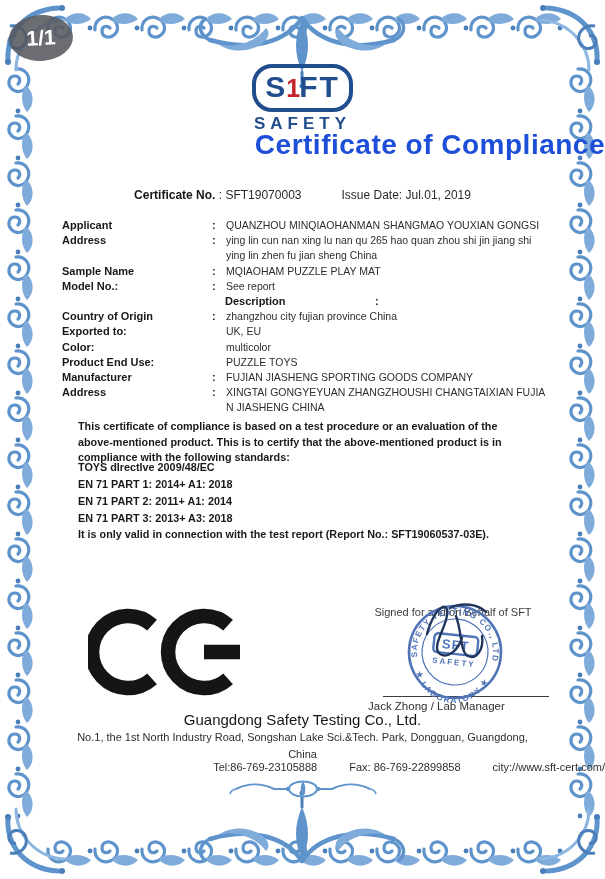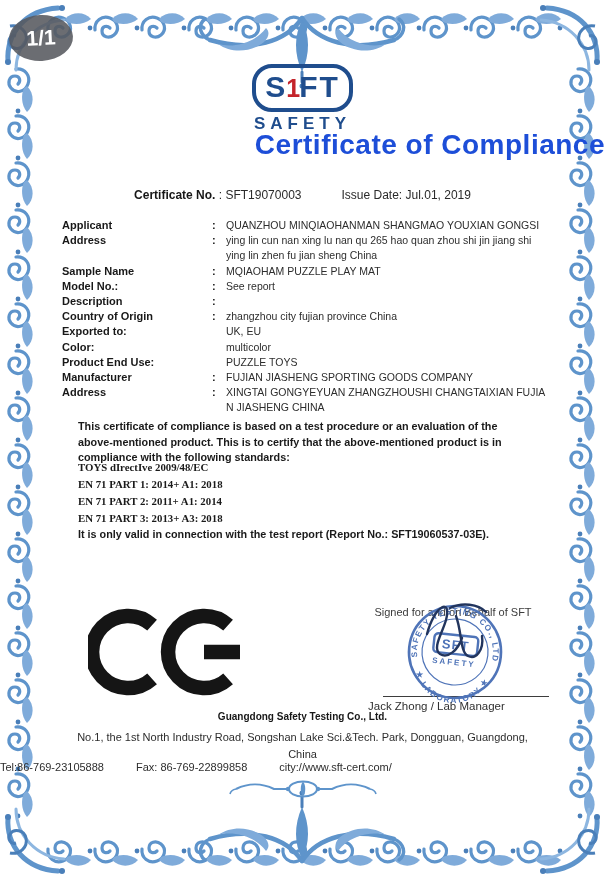--- a/index.html
+++ b/index.html
@@ -29,47 +29,47 @@
   .logo-safety{margin-top:2px;font-size:17px;font-weight:800;letter-spacing:5px;color:#1f4d8d;}
 
   .title{position:absolute;top:129px;left:0;right:0;text-align:right;
     font-size:28px;font-weight:bold;color:#1d4ed8;letter-spacing:.5px;}
 
   .certline{position:absolute;top:188px;left:0;right:0;display:flex;
     justify-content:center;gap:40px;font-size:12px;color:#2a2a2a;}
   .certline b{color:#171717;}
 
   .details{position:absolute;left:62px;top:218px;width:490px;}
-  .drow{display:flex;align-items:flex-start;}
+  .drow{display:flex;align-items:flex-start;justify-content:center;}
   .dlabel{width:150px;flex:0 0 150px;font-weight:bold;font-size:11px;line-height:15.2px;color:#181818;}
   .dsep{width:14px;flex:0 0 14px;font-weight:bold;font-size:11px;line-height:15.2px;color:#181818;}
   .dvalue{flex:1;font-size:10.5px;line-height:15.2px;color:#2d2d2d;}
 
   .statement{position:absolute;left:78px;top:419px;width:478px;
     font-size:10.8px;font-weight:bold;line-height:15.5px;color:#1a1a1a;white-space:pre-line;}
-  .standards{position:absolute;left:78px;top:461px;width:478px;font-family:Liberation Serif, serif;}
+  .standards{position:absolute;left:78px;top:461px;width:478px;}
   .standard-line{font-size:10.8px;font-weight:bold;color:#1a1a1a;line-height:13px;margin-bottom:4px;}
   .validity{position:absolute;left:78px;top:528px;width:478px;
     font-size:10.8px;font-weight:bold;color:#1a1a1a;}
 
   .ce-wrap{position:absolute;left:88px;top:598px;}
 
   .signed-for{position:absolute;left:348px;top:606px;width:210px;text-align:center;
     font-size:11px;color:#3c3c3c;}
   .stamp-wrap{position:absolute;left:390px;top:586px;z-index:4;}
   .sig-line{position:absolute;left:383px;top:696px;width:166px;border-top:1.3px solid #3d3d3d;}
   .signer{position:absolute;left:368px;top:700px;width:196px;
     font-size:11.5px;color:#303030;z-index:5;}
 
   .footer-company{position:absolute;top:711px;left:0;right:0;text-align:center;
-    font-size:10px;font-weight:bold;color:#171717;}
+    font-size:15px;font-weight:normal;color:#171717;}
   .footer-address{position:absolute;top:729px;left:62px;width:481px;text-align:center;
     font-size:11px;line-height:16.5px;color:#2d2d2d;white-space:pre-line;}
   .footer-contacts{position:absolute;top:761px;left:0;right:0;display:flex;
-    justify-content:flex-start;gap:32px;font-size:11px;color:#2d2d2d;}
+    justify-content:flex-end;gap:32px;font-size:11px;color:#2d2d2d;}
 
   .divider-wrap{position:absolute;top:779px;left:50%;transform:translateX(-50%);}
 </style>
 </head>
 <body>
 
 <div class="page">
 
   <svg class="border-art" viewBox="0 0 605 879" width="605" height="879">
     <defs>

